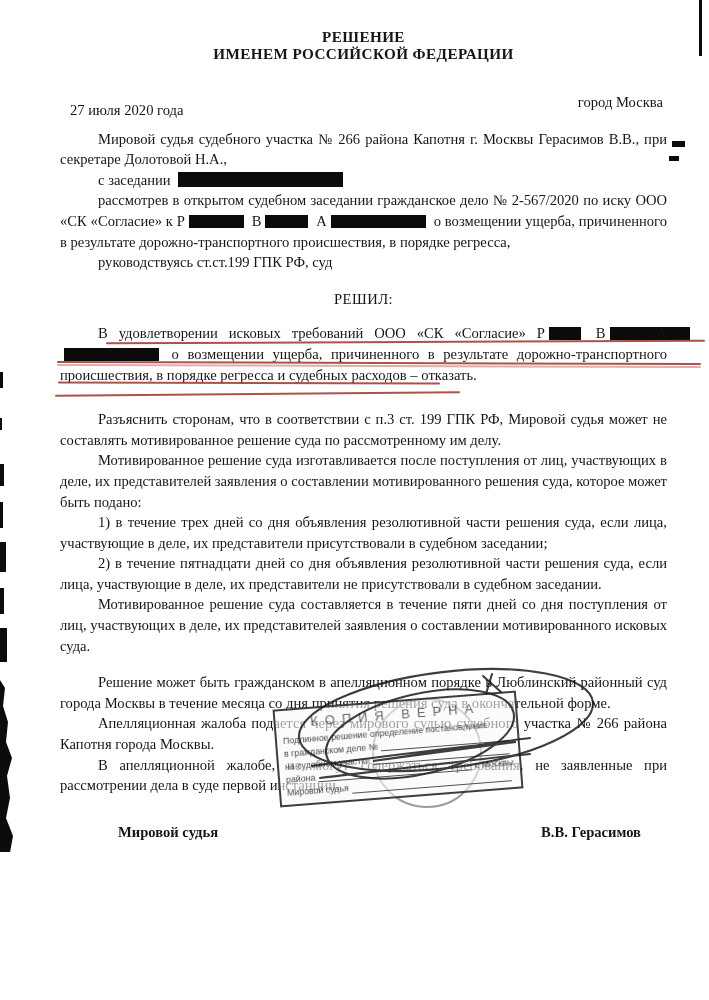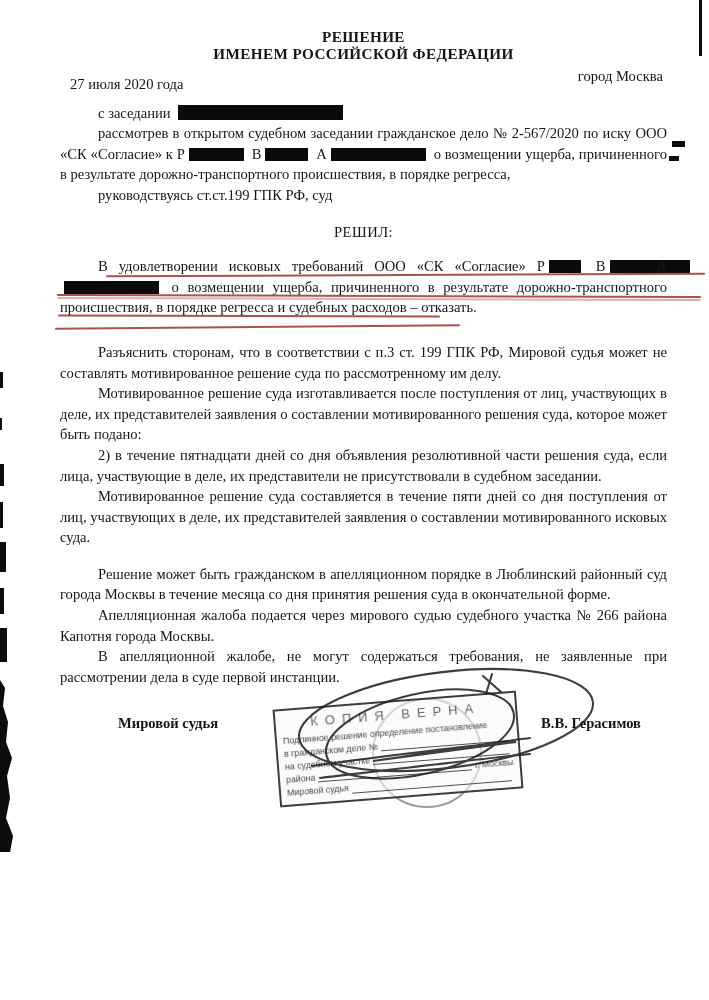--- a/index.html
+++ b/index.html
@@ -8,21 +8,21 @@
     width:709px;height:852px;
     background:#ffffff;
     overflow:hidden;
     font-family:"Liberation Serif","DejaVu Serif",serif;
     color:var(--ink,#161616);
     font-size:14.6px;
     line-height:20.6px;
   }
   .content{position:relative;padding:28px 42px 0 60px;}
   .title{text-align:center;font-weight:bold;font-size:15.2px;line-height:17px;letter-spacing:.4px;}
-  .dateline{display:flex;justify-content:space-between;margin-top:12px;}
+  .dateline{display:flex;justify-content:space-between;margin-top:38px;}
   .dateline .city{margin-top:-8px;padding-right:4px;}
   .dateline .date{padding-left:10px;}
   .para{text-align:justify;text-indent:38px;}
   .para.tight{margin:0;}
   .indent-line{padding-left:38px;}
   .redact{display:inline-block;background:#0b0b0b;height:13px;vertical-align:-2px;margin:0 4px;}
   .w165{width:165px;height:15px;}
   .w55{width:55px;}
   .w43{width:43px;}
   .w95{width:95px;}
@@ -92,20 +92,23 @@
       <div>ИМЕНЕМ РОССИЙСКОЙ ФЕДЕРАЦИИ</div>
     </div>
 
     <div class="dateline">
       <span class="date">27 июля 2020 года</span>
       <span class="city">город Москва</span>
     </div>
 
     <div class="gap8"></div>
 
+    <div class="para tight">
+      <span>Мировой судья судебного участка № 266 района Капотня г. Москвы Герасимов В.В.,  при секретаре Долотовой Н.А.,</span>
+    </div>
 
     <div class="indent-line">
       <span>с заседании</span>
       <span class="redact w165"></span>
     </div>
 
     <div class="para tight">
       <span>рассмотрев в открытом судебном заседании гражданское дело № 2-567/2020 по иску ООО «СК «Согласие» к Р</span><span class="redact w55"></span>
       <span>В</span><span class="redact w43"></span>
       <span>А</span><span class="redact w95"></span>
@@ -127,20 +130,21 @@
       <div class="redline rl2 d"></div>
       <div class="redline rl3"></div>
       <div class="redline rl4"></div>
     </div>
 
     <div class="gap16"></div>
       <div class="gap8"></div>
 
     <div class="para tight">Разъяснить сторонам, что в соответствии с п.3 ст. 199 ГПК РФ, Мировой судья может не составлять мотивированное решение суда по рассмотренному им делу.</div>
     <div class="para tight">Мотивированное решение суда изготавливается после поступления от лиц, участвующих в деле, их представителей заявления о составлении мотивированного решения суда, которое может быть подано:</div>
+    <div class="para tight">1) в течение трех дней со дня объявления резолютивной части решения суда, если лица, участвующие в деле, их представители присутствовали в судебном заседании;</div>
     <div class="para tight">2) в течение пятнадцати дней со дня объявления резолютивной части решения суда, если лица, участвующие в деле, их представители не присутствовали в судебном заседании.</div>
     <div class="para tight">Мотивированное решение суда составляется в течение пяти дней со дня поступления от лиц, участвующих в деле, их представителей заявления о составлении мотивированного исковых суда.</div>
 
     <div class="gap16"></div>
 
     <div class="para tight">Решение может быть гражданском в апелляционном порядке в Люблинский районный суд города Москвы в течение месяца со дня принятия решения суда в окончательной форме.</div>
     <div class="para tight">Апелляционная жалоба подается через мирового судью судебного участка № 266 района Капотня города Москвы.</div>
     <div class="para tight">В апелляционной жалобе, не могут содержаться требования, не заявленные при рассмотрении дела в суде первой инстанции.</div>
 
     <div class="sigrow">

